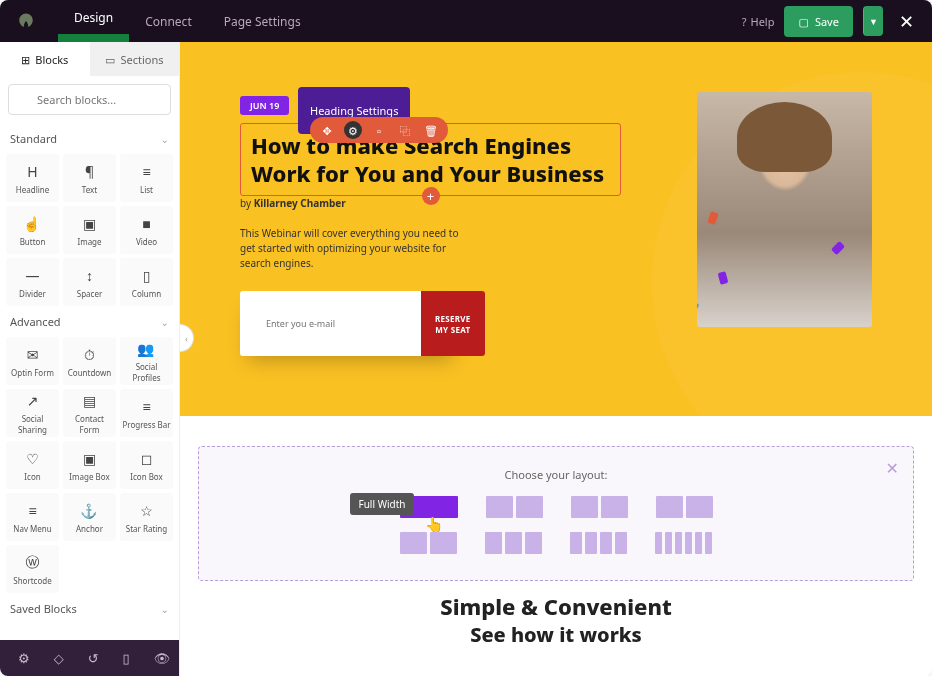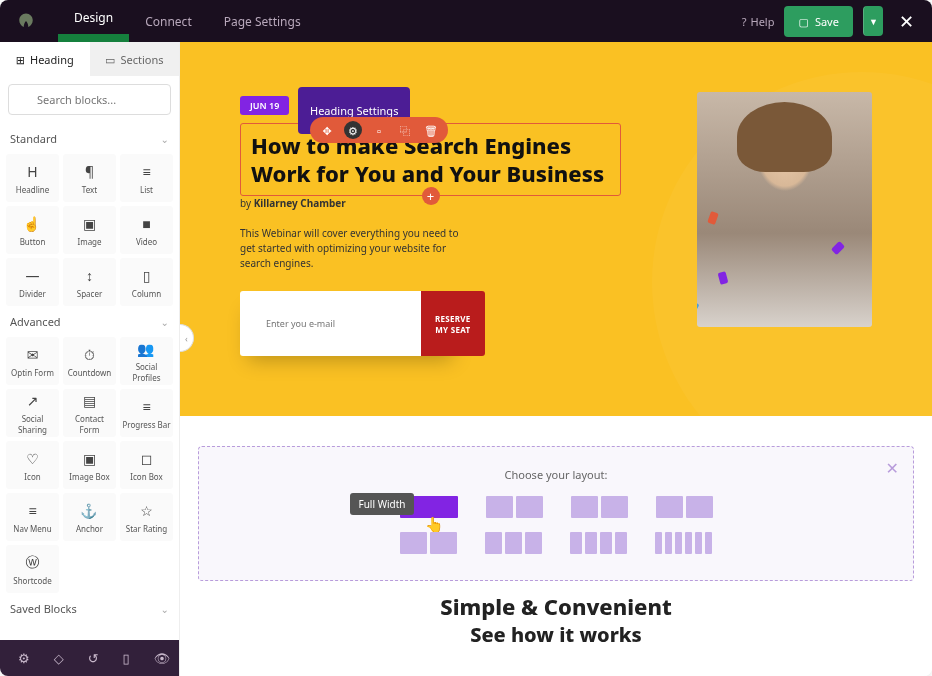--- a/index.html
+++ b/index.html
@@ -112,21 +112,21 @@
       <button class="save-drop">▼</button>
       <div class="close-app">✕</div>
     </div>
   </div>
 
   <div class="body">
     <div class="sidebar">
       <div class="tabs">
         <div class="tab active">
             <span>⊞</span>
-            <span>Heading</span>
+            <span>Blocks</span>
           </div>
         <div class="tab inactive">
             <span>▭</span>
             <span>Sections</span>
           </div>
       </div>
       <div class="search-wrap">
         <span class="search-icon">🔍</span>
         <input class="search" placeholder="Search blocks..." style="">
       </div>

